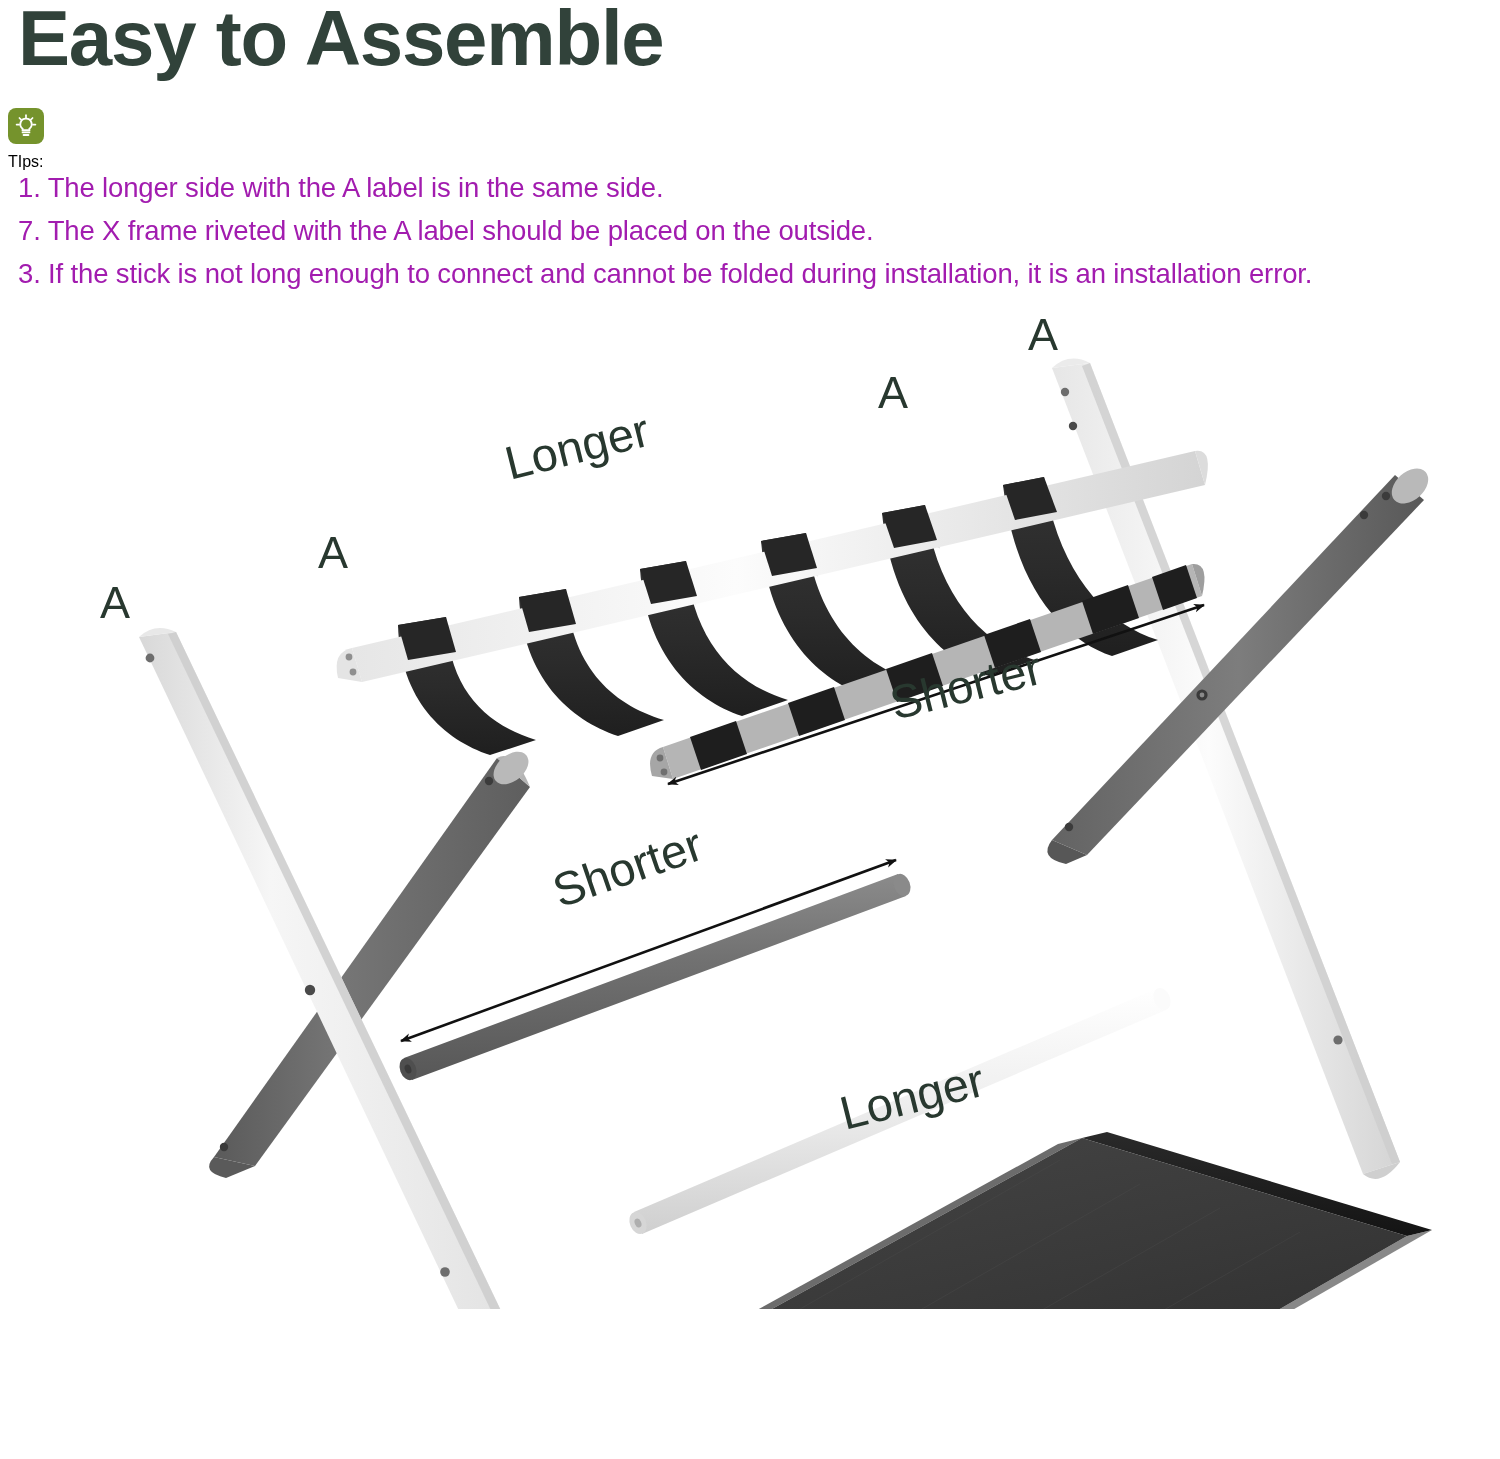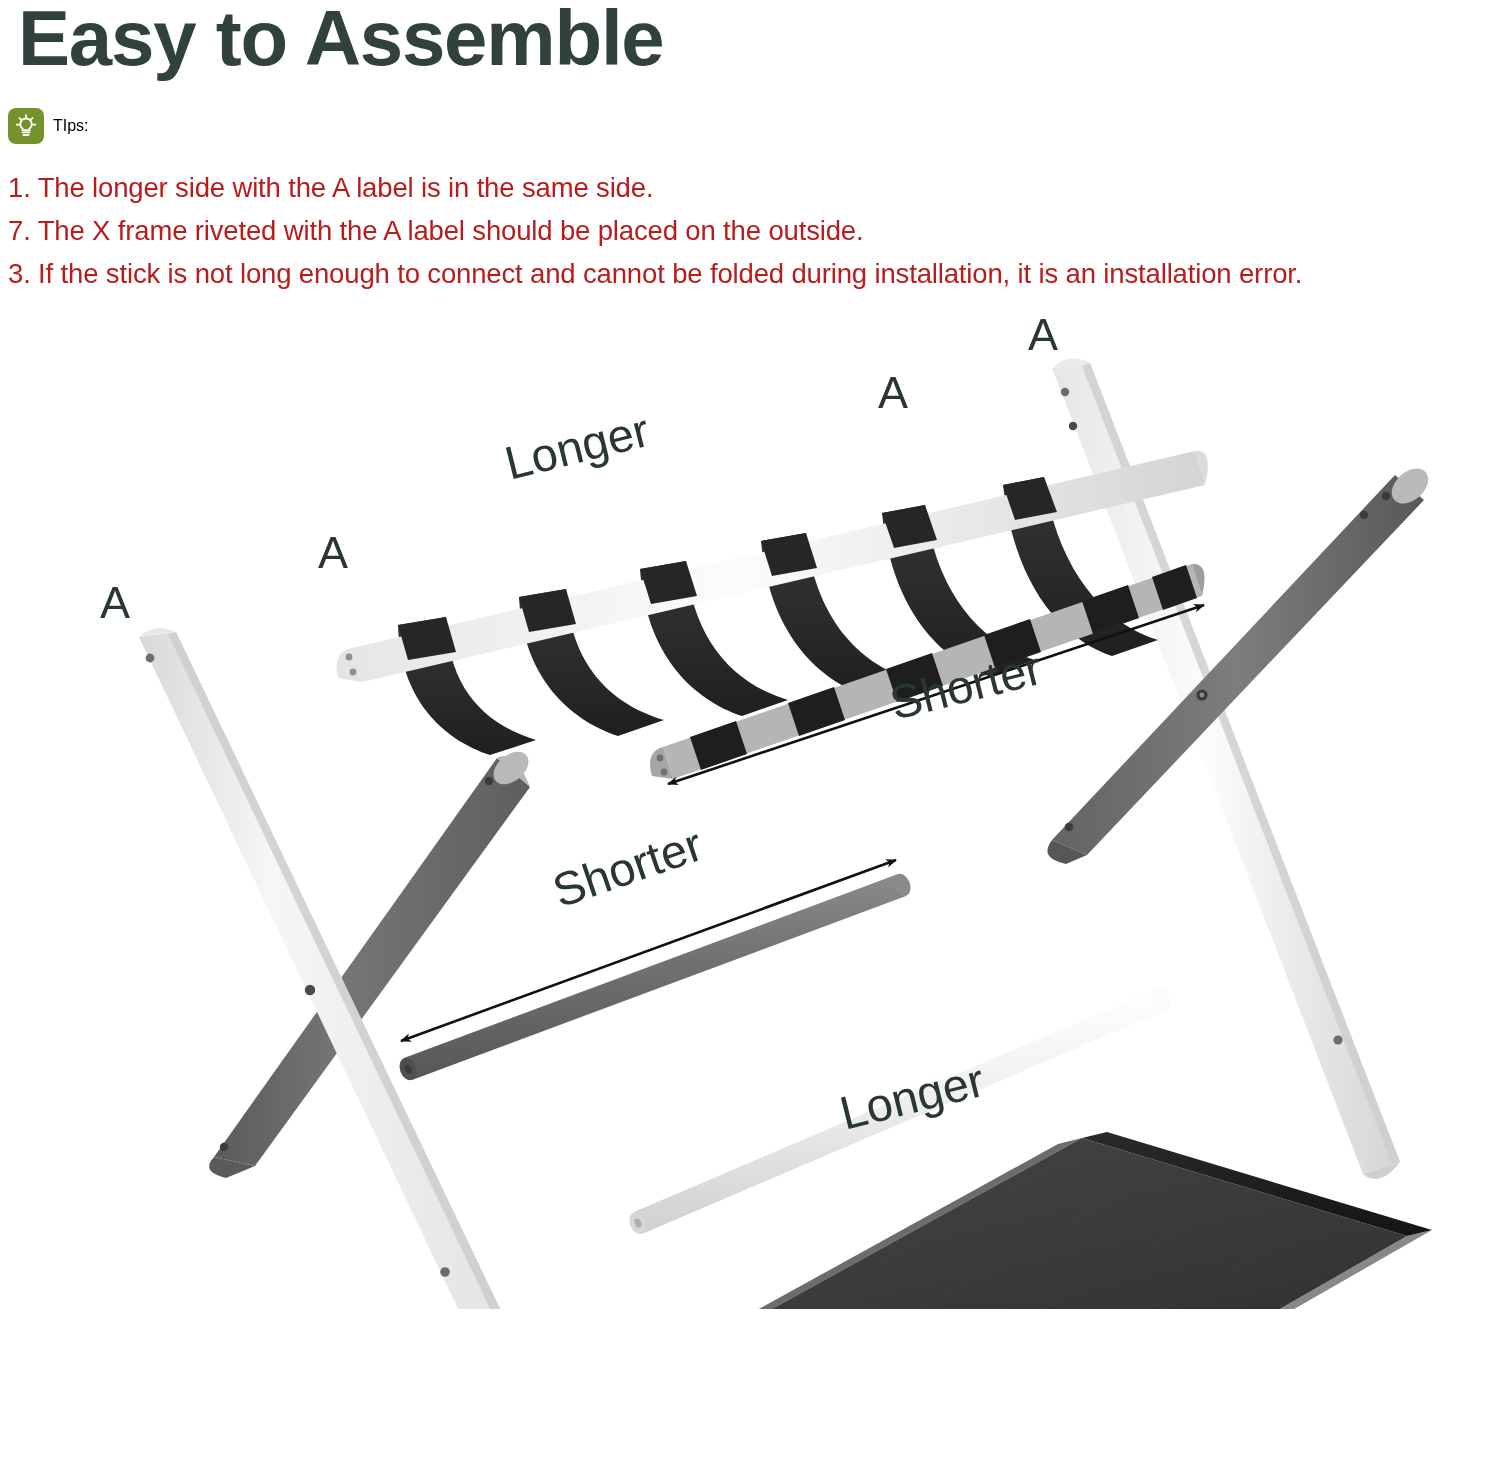--- a/index.html
+++ b/index.html
@@ -32,38 +32,38 @@
     letter-spacing: -1.2px;
     color: #31423a;
     line-height: 1.05;
     white-space: nowrap;
   }
   #tips-row {
     position: absolute;
     left: 8px;
     top: 108px;
     display: flex;
-    align-items: center;
     gap: 9px;
+    flex-direction: column;
   }
   #tips-icon-box {
     width: 36px;
     height: 36px;
     border-radius: 8px;
     background: #75932c;
     display: flex;
     align-items: center;
     justify-content: center;
     flex: none;
   }
   .tip-line {
     position: absolute;
-    left: 8px;
+    left: 18px;
     font-size: 27.5px;
-    color: #b91c1c;
+    color: #a21caf;
     white-space: nowrap;
     letter-spacing: -0.15px;
   }
   #tip-1 { top: 172px; }
   #tip-2 { top: 215px; }
   #tip-3 { top: 258px; }
 
   
   #illustration {
     position: absolute;

